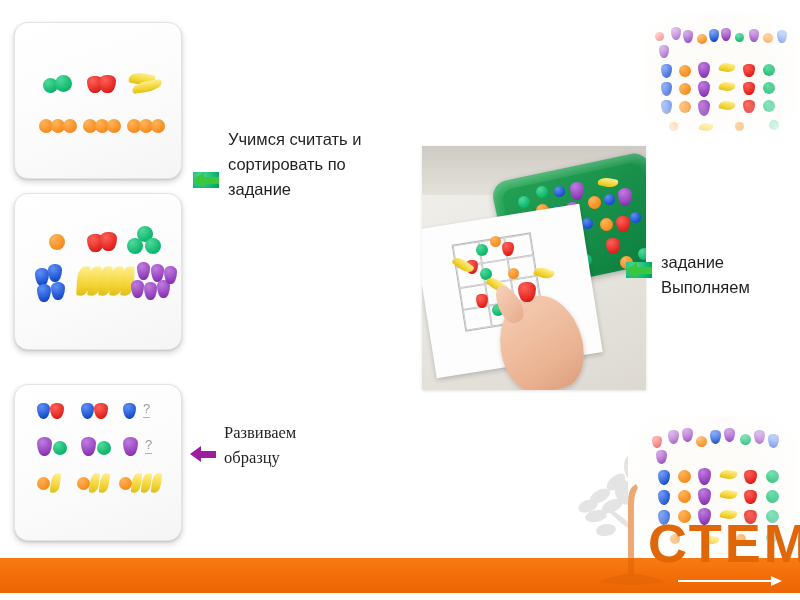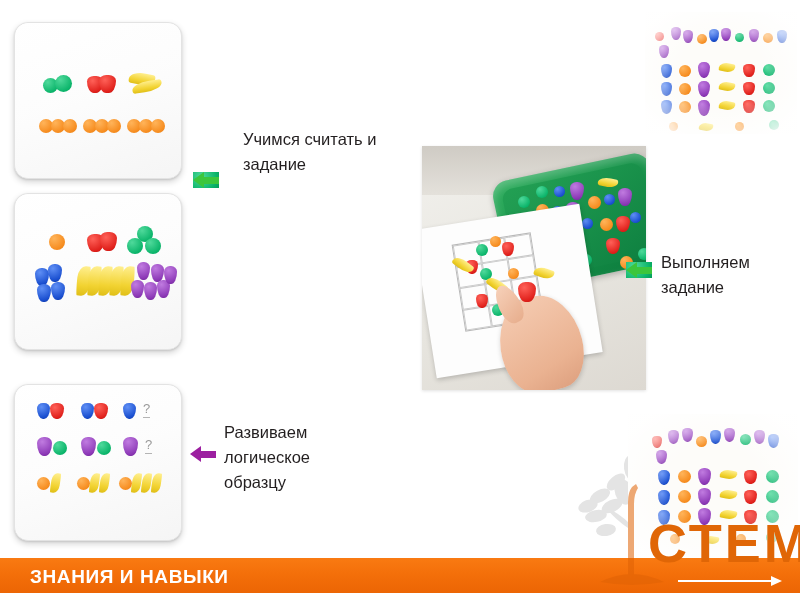--- a/index.html
+++ b/index.html
@@ -255,32 +255,32 @@
       <div class="fr banana" style="left:117px;top:88px;width:9px;height:20px;border-radius:60% 10% 60% 10%/40% 60% 40% 60%;transform:rotate(10deg);"></div>
       <div class="fr banana" style="left:127px;top:88px;width:9px;height:20px;border-radius:60% 10% 60% 10%/40% 60% 40% 60%;transform:rotate(10deg);"></div>
       <div class="fr banana" style="left:137px;top:88px;width:9px;height:20px;border-radius:60% 10% 60% 10%/40% 60% 40% 60%;transform:rotate(10deg);"></div>
     </div>
   </div>
 
   <div class="arrow green" style="left:193px;top:172px;">
     <div class="shaft"></div>
     <div class="head"></div>
   </div>
-  <div class="caption" style="left:228px;top:127px;width:175px;margin-left:15px;">
+  <div class="caption" style="left:228px;top:127px;width:175px;">
     <div>Учимся считать и</div>
+    <div>сортировать по</div>
     <div>задание</div>
   </div>
 
   <div class="arrow purple" style="left:190px;top:446px;">
     <div class="shaft"></div>
     <div class="head"></div>
   </div>
-  <div class="caption" style="left:224px;top:420px;width:160px;">
+  <div class="caption" style="left:224px;top:420px;width:160px;font-family:Liberation Serif, serif;">
     <div>Развиваем</div>
-    <div>логическое</div>
     <div>образцу</div>
   </div>
 
   <div class="photo" style="left:422px;top:146px;width:224px;height:244px;">
     <div class="desk"></div>
     <div class="wall"></div>
 
     <div class="tray" style="left:78px;top:20px;width:160px;height:112px;">
     </div>
 
@@ -344,22 +344,22 @@
     <div class="hand" style="left:78px;top:150px;width:82px;height:96px;"></div>
     <div class="finger" style="left:76px;top:138px;width:22px;height:40px;transform:rotate(-28deg);"></div>
     <div class="fr straw" style="left:96px;top:136px;width:18px;height:20px;"></div>
   </div>
 
   <div class="arrow green" style="left:626px;top:262px;">
     <div class="shaft"></div>
     <div class="head"></div>
   </div>
   <div class="caption" style="left:661px;top:250px;width:135px;">
+    <div>задание</div>
     <div>Выполняем</div>
-    <div>задание</div>
   </div>
 
   <div class="watermark" style="left:566px;top:432px;width:136px;height:160px;">
     <svg width="136" height="160" viewBox="0 0 136 160">
       <g fill="#e4e4e4">
         <path d="M62 150 L62 70 Q62 60 66 55 L70 52 L72 56 Q68 62 68 72 L68 150 Z"></path>
         <path d="M64 92 Q52 80 40 76 Q50 88 62 96 Z"></path>
         <path d="M68 84 Q80 72 92 68 Q82 80 70 88 Z"></path>
         <ellipse cx="34" cy="64" rx="11" ry="6" transform="rotate(-28 34 64)"></ellipse>
         <ellipse cx="50" cy="50" rx="11" ry="6" transform="rotate(-40 50 50)"></ellipse>
@@ -426,21 +426,20 @@
     <div style="position:absolute;left:566px;top:-126px;width:136px;height:160px;opacity:.55;">
       <svg width="136" height="160" viewBox="0 0 136 160">
         <g fill="#e06205">
           <path d="M62 150 L62 70 Q62 60 66 55 L70 52 L72 56 Q68 62 68 72 L68 150 Z"></path>
           <path d="M34 150 Q66 134 98 150 Q66 156 34 150 Z"></path>
         </g>
       </svg>
     </div>
     <div style="position:absolute;left:648px;top:-46px;font-weight:bold;font-size:54px;letter-spacing:3px;color:#e06606;">СТЕМ</div>
 
-    <div class="banner-title" style="left:30px;top:8px;">ЗНАНИЯ И НАВЫКИ</div>
 
     <div class="banner-arrow" style="left:678px;top:18px;width:104px;">
       <div class="sh" style="width:95px;"></div>
       <div class="hd"></div>
     </div>
   </div>
 
 </div>
 
 </body></html>

